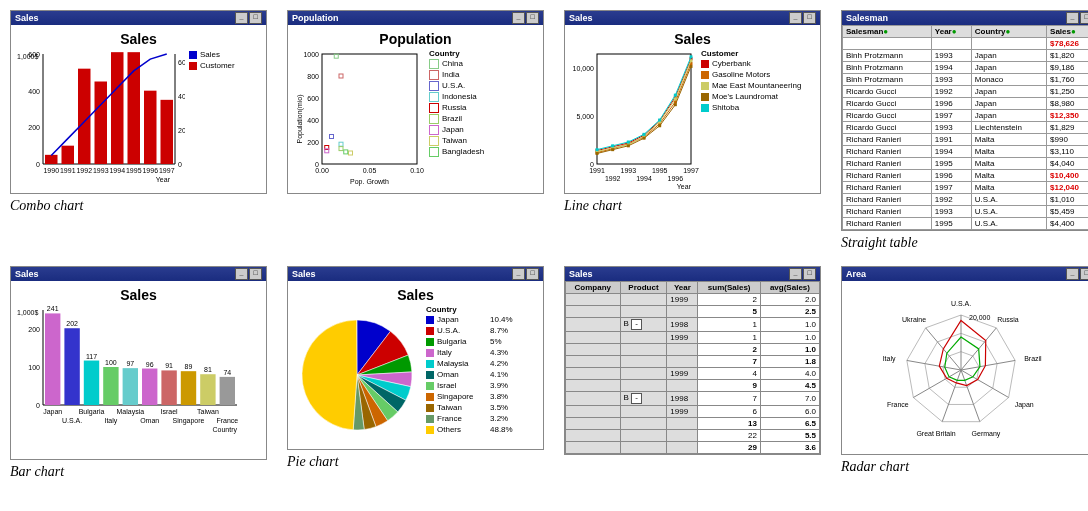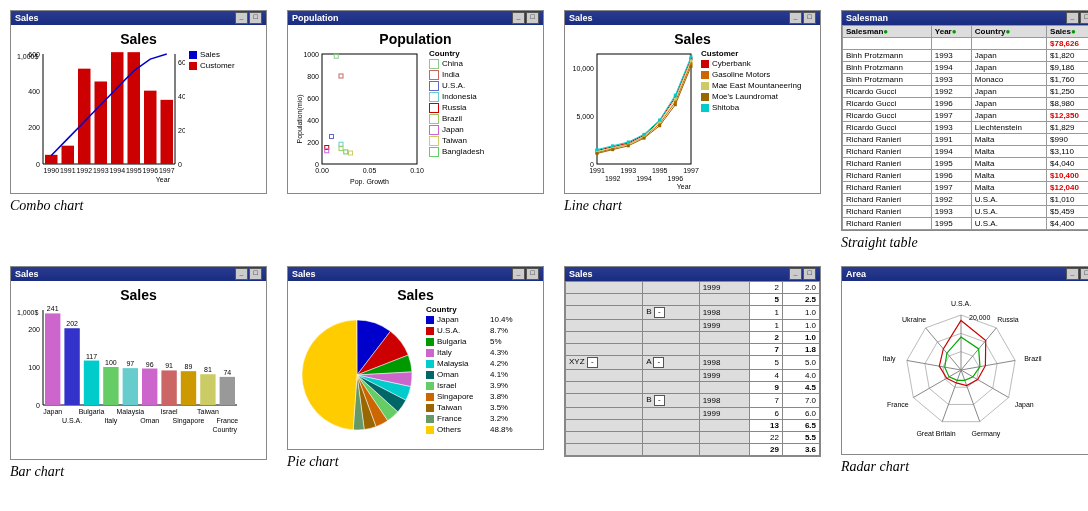--- a/index.html
+++ b/index.html
@@ -532,20 +532,27 @@
 <div class="titlebar">
           <span>Sales</span>
           <div class="winbtns">
             <div class="winbtn">_</div>
             <div class="winbtn">□</div>
           </div>
         </div>
 <table class="pv" id="tbl-pivot">
           <tbody>
             <tr>
+              <th>Company</th>
+              <th>Product</th>
+              <th>Year</th>
+              <th>sum(Sales)</th>
+              <th>avg(Sales)</th>
+            </tr>
+            <tr>
               <td style="background:#ddd"></td>
               <td style="background:#ddd"></td>
               <td style="background:#ddd">1999</td>
               <td class="rnum" style="">2</td>
               <td class="rnum" style="">2.0</td>
             </tr>
             <tr>
               <td style="background:#ddd"></td>
               <td style="background:#ddd"></td>
               <td style="background:#ddd"></td>
@@ -572,27 +579,20 @@
               <td style="background:#ddd"></td>
               <td class="rnum" style="font-weight:bold">2</td>
               <td class="rnum" style="font-weight:bold">1.0</td>
             </tr>
             <tr>
               <td style="background:#ddd"></td>
               <td style="background:#ddd"></td>
               <td style="background:#ddd"></td>
               <td class="rnum" style="font-weight:bold">7</td>
               <td class="rnum" style="font-weight:bold">1.8</td>
-            </tr>
-            <tr>
-              <td style="background:#ddd">XYZ <span class="exp">-</span></td>
-              <td style="background:#ddd">A <span class="exp">-</span></td>
-              <td style="background:#ddd">1998</td>
-              <td class="rnum" style="">5</td>
-              <td class="rnum" style="">5.0</td>
             </tr>
             <tr>
               <td style="background:#ddd"></td>
               <td style="background:#ddd"></td>
               <td style="background:#ddd">1999</td>
               <td class="rnum" style="">4</td>
               <td class="rnum" style="">4.0</td>
             </tr>
             <tr>
               <td style="background:#ddd"></td>

